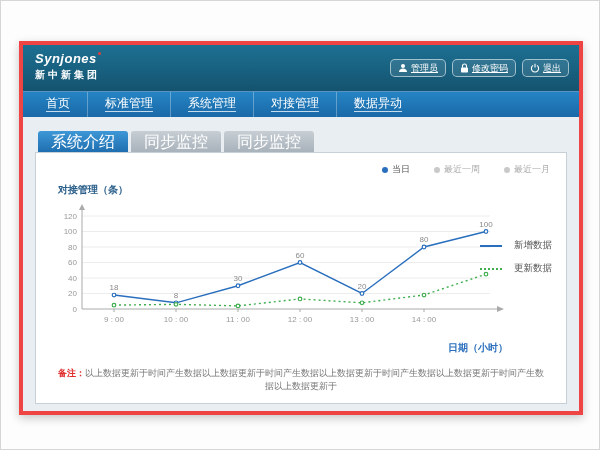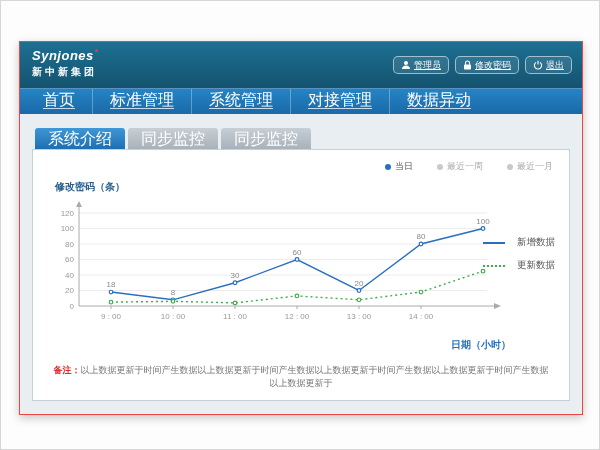--- a/index.html
+++ b/index.html
@@ -1,35 +1,35 @@
 <!DOCTYPE html>
 <html><head>
 <meta charset="utf-8">
 <style>
   * { margin:0; padding:0; box-sizing:border-box; }
   body { font-family:"Liberation Sans","DejaVu Sans",sans-serif; background:#fff; }
   .stage { position:relative; width:600px; height:450px; background:#fdfdfd; border:1px solid #d6d6d6; overflow:hidden; }
   .app { position:absolute; left:18px; top:40px; width:564px; height:374px; background:#e9eef2;
-         border:1px solid #ef4444; box-shadow:0 3px 9px rgba(0,0,0,.22); }
+         border:4px solid #ef4444; box-shadow:0 3px 9px rgba(0,0,0,.22); }
 
   
   .hdr { position:relative; height:46px; background:linear-gradient(180deg,#1d7093 0%,#14536f 100%); }
   .logo { position:absolute; left:12px; top:7px; color:#fff; }
   .logo-en { font-size:13px; font-weight:bold; font-style:italic; letter-spacing:.5px; line-height:13px; }
   .logo-dot { display:inline-block; width:3px; height:3px; border-radius:50%; background:#e23c3c; vertical-align:top; margin-left:1px; }
   .logo-cn { font-size:10px; font-weight:bold; letter-spacing:3px; margin-top:3px; }
   .app-title { position:absolute; left:118px; top:0; line-height:46px; color:#fff; font-size:13px; font-weight:bold; letter-spacing:2px; }
   .hdr-actions { position:absolute; right:10px; top:14px; display:flex; gap:6px; }
   .hbtn { display:flex; align-items:center; gap:3px; height:18px; padding:0 7px; font-size:9px; color:#fff;
           background:rgba(255,255,255,.10); border:1px solid rgba(255,255,255,.55); border-radius:5px; cursor:pointer; white-space:nowrap;text-decoration:underline; }
 
   
   .nav { display:flex; height:26px; background:linear-gradient(180deg,#2584c4,#1a69a8); border-top:1px solid rgba(255,255,255,.28); padding-left:6px; }
   .nav-item { display:flex; flex-direction:column; justify-content:center; align-items:center; padding:0 17px;
-              color:#fff; font-size:16px; cursor:pointer; }
+              color:#fff; font-size:12px; cursor:pointer; }
   .nav-item + .nav-item { border-left:1px solid rgba(255,255,255,.30); }
   .nav-item .lbl { line-height:12px; }
   .nav-item .under { display:block; width:100%; height:1px; background:rgba(255,255,255,.75); margin-top:2px; }
 
   
   .content { padding:14px 12px 0; }
   .tabs { display:flex; gap:3px; padding-left:3px; }
   .tab { height:21px; line-height:21px; padding:0 13px; font-size:16px; color:#fff; border-radius:3px 3px 0 0;
          cursor:pointer; background:linear-gradient(180deg,#c7ced4,#a8b2bb); }
   .tab.active { background:linear-gradient(180deg,#3e97d6,#1f6fb0); }
@@ -130,21 +130,21 @@
           <div class="tl-item muted">
               <span class="tl-dot" style="background: rgb(201, 201, 201);"></span>
               <span>最近一周</span>
             </div>
           <div class="tl-item muted">
               <span class="tl-dot" style="background: rgb(201, 201, 201);"></span>
               <span>最近一月</span>
             </div>
         </div>
 
-        <div class="y-title">修改密码（条）</div>
+        <div class="y-title">对接管理（条）</div>
 
         <div class="chart-wrap">
           <svg id="chart-svg" width="455" height="130" viewBox="0 0 455 130">
               <text class="tick" x="27" y="110.5" text-anchor="end">0</text>
               <line x1="32" y1="92.5" x2="440" y2="92.5" stroke="#ececec" stroke-width="1"></line>
               <text class="tick" x="27" y="95" text-anchor="end">20</text>
               <line x1="32" y1="77" x2="440" y2="77" stroke="#ececec" stroke-width="1"></line>
               <text class="tick" x="27" y="79.5" text-anchor="end">40</text>
               <line x1="32" y1="61.5" x2="440" y2="61.5" stroke="#ececec" stroke-width="1"></line>
               <text class="tick" x="27" y="64" text-anchor="end">60</text>

